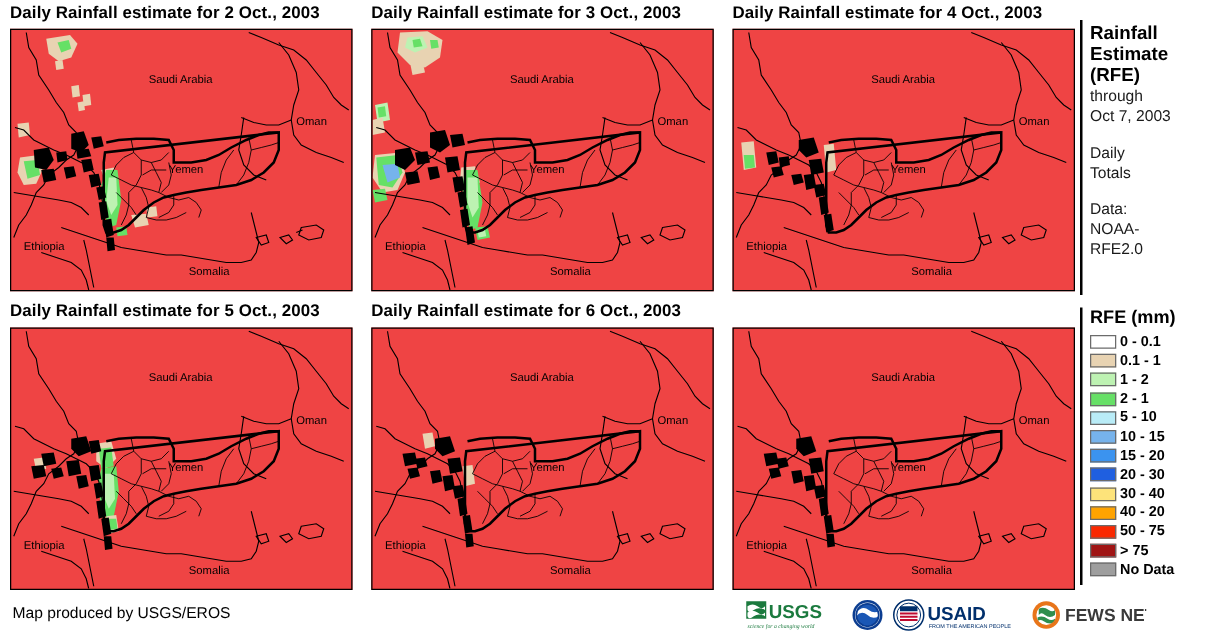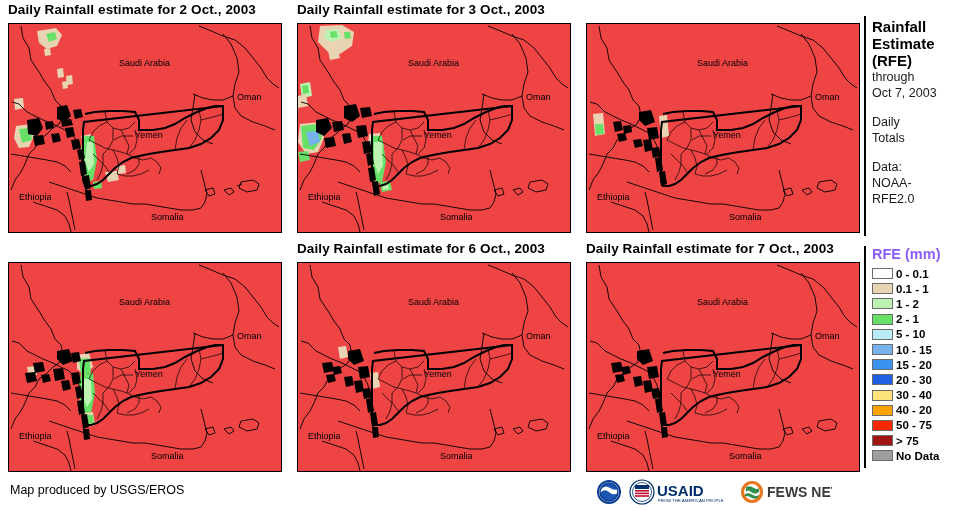--- a/index.html
+++ b/index.html
@@ -119,21 +119,21 @@
     width: 2px;
     height: 222px;
     background: #000;
   }
   #legend-title {
     position: absolute;
     left: 8px;
     top: 0px;
     font-size: 14.5px;
     font-weight: bold;
-    color: #8b5cf6;
+    color: #000000;
     white-space: nowrap;
   }
   #legend-items {
     position: absolute;
     left: 8px;
     top: 20px;
     width: 95px;
     font-weight: bold;
   }
   .legend-row {
@@ -354,20 +354,21 @@
             <text x="126" y="114">Yemen</text>
             <text x="10" y="176">Ethiopia</text>
             <text x="142" y="196">Somalia</text>
           </g>
           <path d="M124 112 L112 112 L105 116" fill="none" stroke="#000" stroke-width="0.7"></path>
         </svg>
       </div>
     </div>
 
     <div class="map-panel r0 c2">
+      <div class="panel-title">Daily Rainfall estimate for 4 Oct., 2003</div>
       <div class="map-frame">
         <svg viewBox="0 0 272 208" preserveAspectRatio="none">
           <g>
             <path d="M6 90 L16 89 L18 110 L8 112 Z" fill="#e8d3b2"></path>
             <path d="M8 100 L16 100 L17 110 L9 111 Z" fill="#66e066"></path>
             <path d="M72 92 L80 91 L82 112 L74 114 Z" fill="#e8d3b2"></path>
           </g>
           <g>
             <path d="M52 88 L64 86 L68 98 L58 102 L52 96 Z" fill="#000"></path>
             <path d="M26 98 L34 97 L36 106 L28 108 Z" fill="#000"></path>
@@ -423,20 +424,21 @@
             <text x="126" y="114">Yemen</text>
             <text x="10" y="176">Ethiopia</text>
             <text x="142" y="196">Somalia</text>
           </g>
           <path d="M124 112 L112 112 L105 116" fill="none" stroke="#000" stroke-width="0.7"></path>
         </svg>
       </div>
     </div>
 
     <div class="map-panel r1 c0">
+      <div class="panel-title">Daily Rainfall estimate for 5 Oct., 2003</div>
       <div class="map-frame">
         <svg viewBox="0 0 272 208" preserveAspectRatio="none">
           <g>
             <path d="M68 92 L80 90 L84 104 L76 112 L68 106 Z" fill="#e8d3b2"></path>
             <path d="M70 96 L80 95 L82 110 L72 112 Z" fill="#66e066"></path>
             <path d="M18 104 L26 103 L28 112 L20 114 Z" fill="#e8d3b2"></path>
             <path d="M72 112 L84 110 L86 130 L82 150 L76 152 L71 138 L70 120 Z" fill="#66e066"></path>
             <path d="M74 116 L82 116 L83 136 L78 144 L74 134 Z" fill="#bdf2b2"></path>
             <path d="M76 150 L84 149 L86 162 L78 164 Z" fill="#e8d3b2"></path>
             <path d="M78 152 L84 152 L85 160 L79 161 Z" fill="#66e066"></path>
@@ -568,21 +570,20 @@
             <text x="126" y="114">Yemen</text>
             <text x="10" y="176">Ethiopia</text>
             <text x="142" y="196">Somalia</text>
           </g>
           <path d="M124 112 L112 112 L105 116" fill="none" stroke="#000" stroke-width="0.7"></path>
         </svg>
       </div>
     </div>
 
     <div class="map-panel r1 c2">
-      <div class="panel-title">Daily Rainfall estimate for 7 Oct., 2003</div>
       <div class="map-frame">
         <svg viewBox="0 0 272 208" preserveAspectRatio="none">
           <g>
             <path d="M50 88 L62 86 L66 98 L56 102 L50 96 Z" fill="#000"></path>
             <path d="M24 100 L34 99 L36 108 L26 110 Z" fill="#000"></path>
             <path d="M34 104 L42 103 L44 110 L36 112 Z" fill="#000"></path>
             <path d="M28 112 L36 111 L38 118 L30 120 Z" fill="#000"></path>
             <path d="M46 114 L54 113 L56 122 L48 124 Z" fill="#000"></path>
             <path d="M60 104 L70 103 L72 114 L62 116 Z" fill="#000"></path>
             <path d="M56 118 L64 117 L66 128 L58 130 Z" fill="#000"></path>
@@ -716,20 +717,29 @@
           <div class="legend-swatch" style="background: rgb(158, 158, 158);"></div>
           <div class="legend-label">No Data</div>
         </div>
       </div>
   </div>
 
   <div id="credit">Map produced by USGS/EROS</div>
 
   <div id="logos">
 
+    <div class="logo">
+      <svg width="78" height="26" viewBox="0 0 78 26">
+        <rect x="1" y="2" width="16" height="14" fill="#1b7a3e"></rect>
+        <path d="M2 6 Q6 3 10 6 T16 6 L16 9 Q11 6 7 9 T2 9 Z" fill="#ffffff"></path>
+        <path d="M2 11 Q6 8 10 11 T16 11 L16 14 Q11 11 7 14 T2 14 Z" fill="#ffffff"></path>
+        <text x="19" y="15" font-family="Liberation Sans, sans-serif" font-size="15" font-weight="bold" fill="#1b7a3e">USGS</text>
+        <text x="2" y="23" font-family="Liberation Serif, serif" font-size="4.6" font-style="italic" fill="#1b7a3e">science for a changing world</text>
+      </svg>
+    </div>
 
     <div class="logo">
       <svg width="26" height="26" viewBox="0 0 26 26">
         <circle cx="13" cy="13" r="12" fill="#0b3d91"></circle>
         <circle cx="13" cy="13" r="10" fill="#ffffff"></circle>
         <circle cx="13" cy="13" r="9" fill="#1a57b5"></circle>
         <path d="M4 11 Q9 5 14 9 Q18 12 22 10 L22 14 Q17 17 13 13 Q8 9 4 14 Z" fill="#ffffff"></path>
         <circle cx="13" cy="13" r="9" fill="none" stroke="#0b3d91" stroke-width="1.4"></circle>
       </svg>
     </div>

